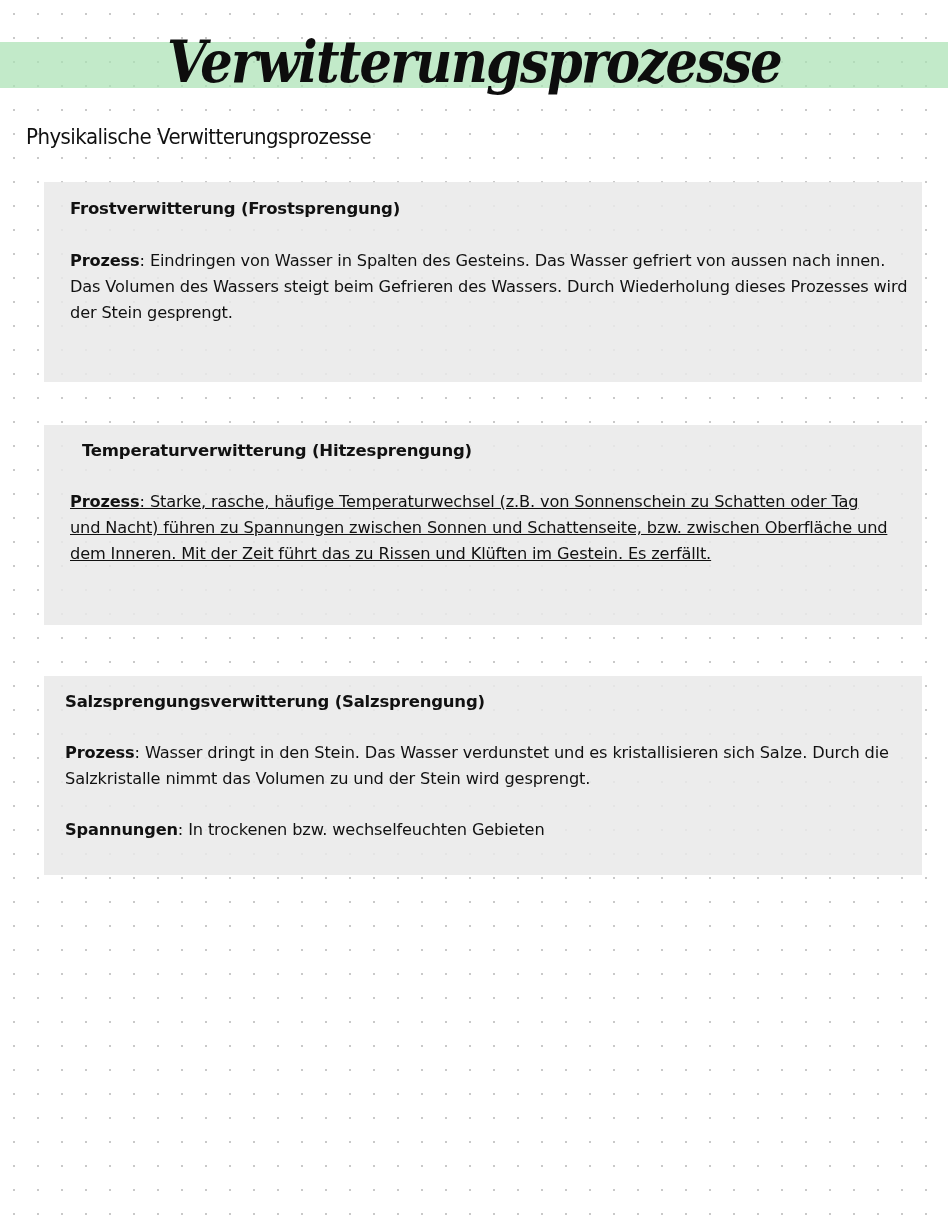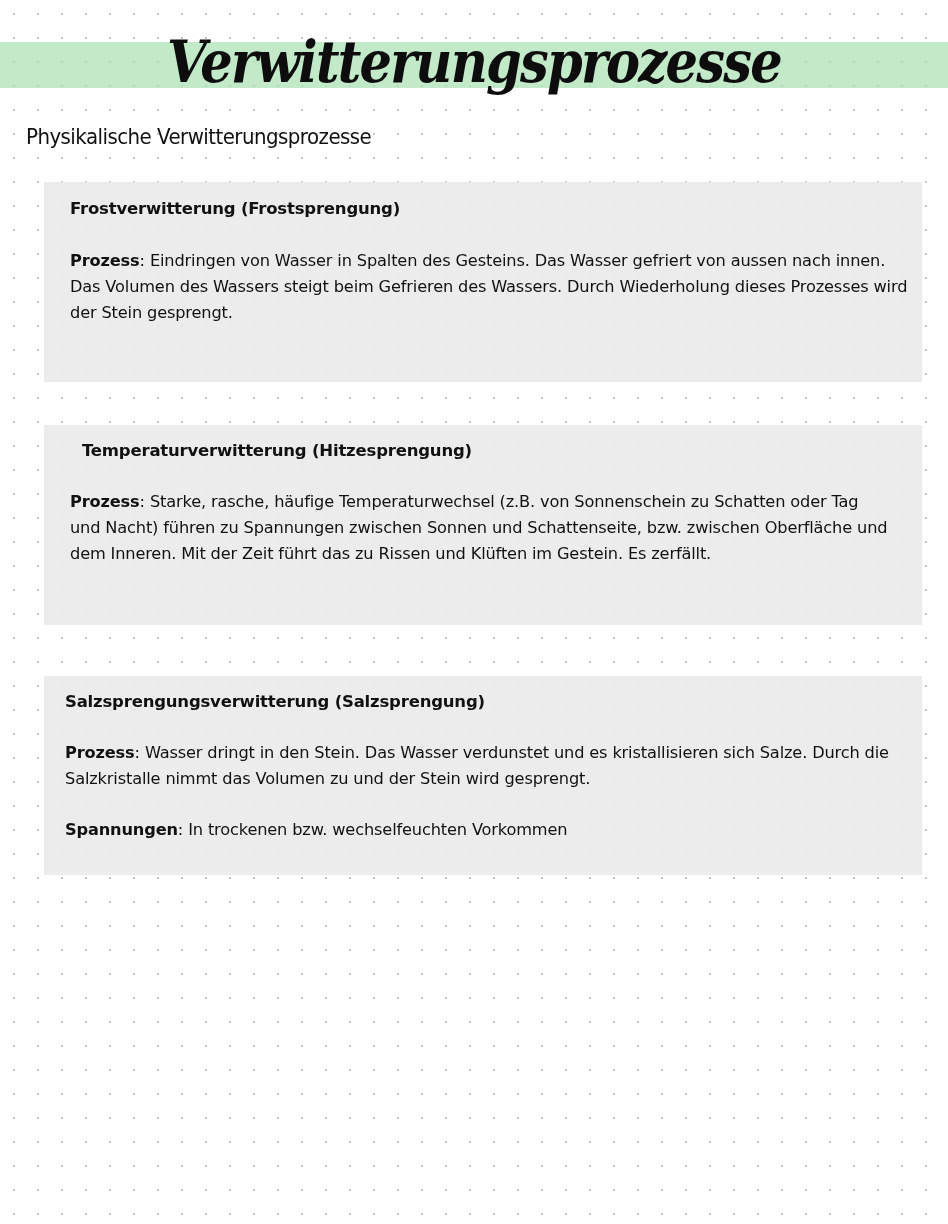--- a/index.html
+++ b/index.html
@@ -52,26 +52,26 @@
 
 <div class="card" style="top:182px;height:200px;">
   <div class="card-title" style="left:26px;top:17px;">Frostverwitterung (Frostsprengung)</div>
   <p class="para" style="left:26px;top:66px;width:840px;">
     <b>Prozess</b><span>: Eindringen von Wasser in Spalten des Gesteins. Das Wasser gefriert von aussen nach innen. Das Volumen des Wassers steigt beim Gefrieren des Wassers. Durch Wiederholung dieses Prozesses wird der Stein gesprengt.</span>
   </p>
 </div>
 
 <div class="card" style="top:425px;height:200px;">
   <div class="card-title" style="left:26px;top:16px;margin-left:12px;">Temperaturverwitterung (Hitzesprengung)</div>
-  <p class="para" style="left:26px;top:64px;width:820px;">
+  <p class="para" style="left:26px;top:64px;width:820px;text-decoration:underline;">
     <b>Prozess</b><span>: Starke, rasche, häufige Temperaturwechsel (z.B. von Sonnenschein zu Schatten oder Tag und Nacht) führen zu Spannungen zwischen Sonnen und Schattenseite, bzw. zwischen Oberfläche und dem Inneren. Mit der Zeit führt das zu Rissen und Klüften im Gestein. Es zerfällt.</span>
   </p>
 </div>
 
 <div class="card" style="top:676px;height:199px;">
   <div class="card-title" style="left:21px;top:16px;">Salzsprengungsverwitterung (Salzsprengung)</div>
   <p class="para" style="left:21px;top:64px;width:830px;">
     <b>Prozess</b><span>: Wasser dringt in den Stein. Das Wasser verdunstet und es kristallisieren sich Salze. Durch die Salzkristalle nimmt das Volumen zu und der Stein wird gesprengt.</span>
   </p>
   <p class="para" style="left:21px;top:141px;width:830px;">
-    <b>Spannungen</b><span>: In trockenen bzw. wechselfeuchten Vorkommen</span>
+    <b>Spannungen</b><span>: In trockenen bzw. wechselfeuchten Gebieten</span>
   </p>
 </div>
 
 </body></html>

